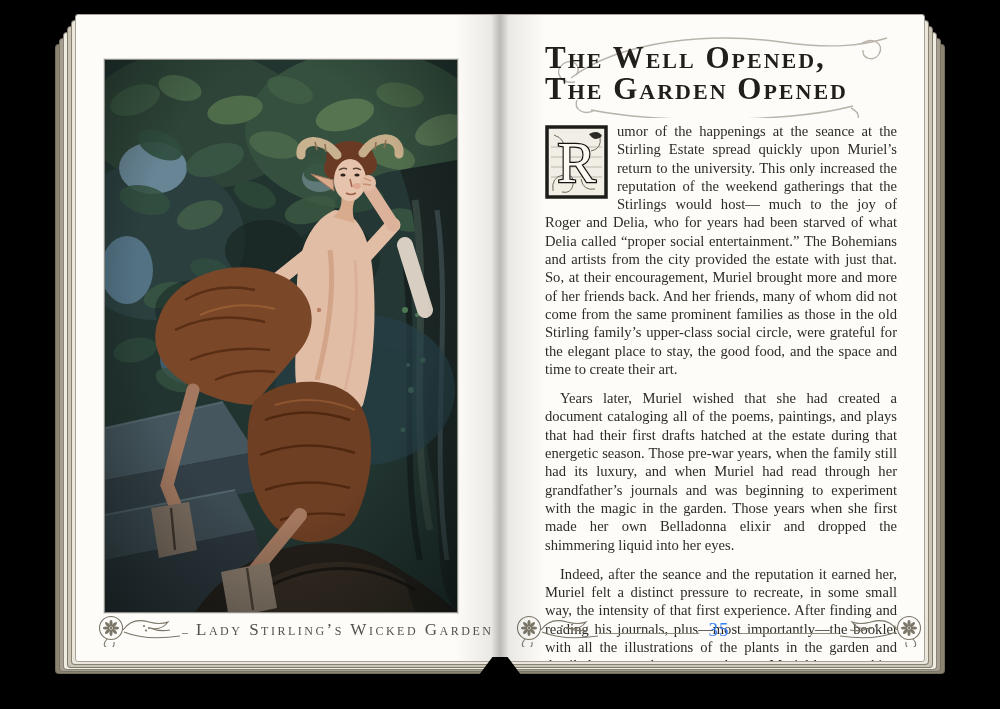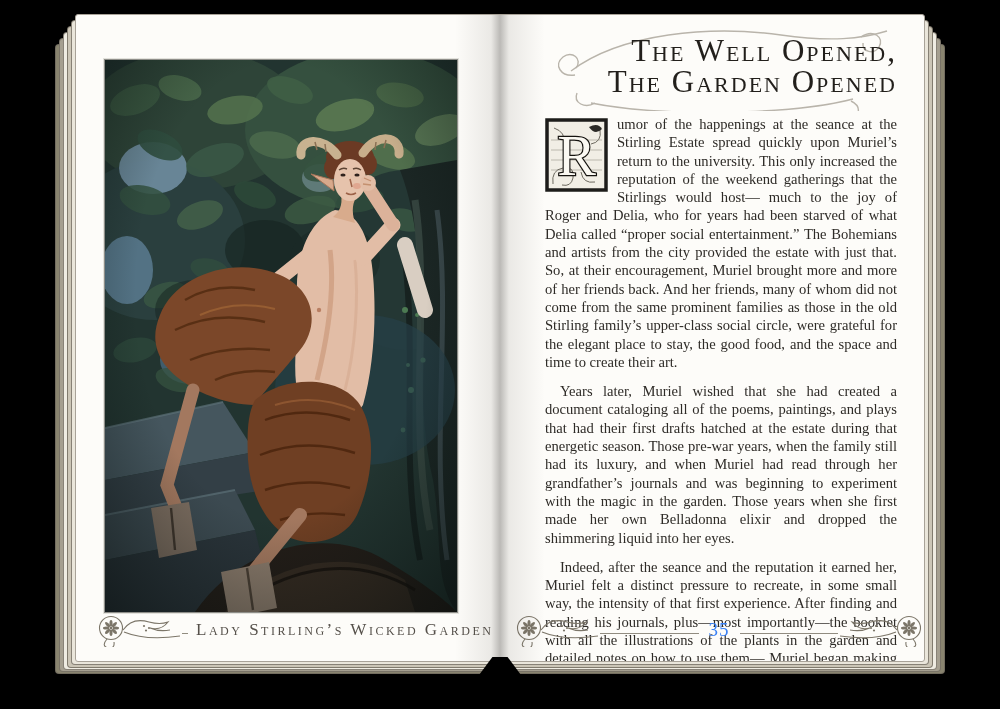--- a/index.html
+++ b/index.html
@@ -35,21 +35,21 @@
   .caption-row{position:absolute;left:20px;right:34px;bottom:10px;height:42px;
                display:flex;align-items:center;z-index:12;}
   .caption{font-variant:small-caps;font-size:17px;letter-spacing:2.5px;color:#55504a;
            white-space:nowrap;padding:0 8px;}
   .rule{flex:1;border-top:1px solid #918c80;margin-top:7px;min-width:6px;}
   .flourish{flex:0 0 auto;}
   .flourish.flip{transform:scaleX(-1);}
 
   
   .content{position:absolute;left:45px;right:27px;top:0;bottom:0;overflow:hidden;}
-  .title-wrap{position:relative;margin-top:20px;height:70px;text-align:right;}
+  .title-wrap{position:relative;margin-top:27px;height:70px;text-align:left;font-weight:bold;}
   .title-swirls{position:absolute;left:50%;top:-10px;transform:translateX(-50%);z-index:0;}
   .title{position:relative;z-index:1;font-variant:small-caps;font-size:31px;line-height:31px;
          letter-spacing:2px;color:#221f1b;}
   .bodytext{margin-top:10px;font-size:14.6px;line-height:18.3px;text-align:justify;
             color:#2e2b27;hyphens:none;}
   .bodytext p{margin:0 0 11px 0;text-indent:15px;}
   .bodytext p.first{text-indent:0;}
   .dropcap{float:left;width:63px;height:74px;margin:3px 9px 1px 0;}
   .pnum-row{position:absolute;left:14px;right:0;bottom:10px;height:42px;
             display:flex;align-items:center;z-index:12;}

